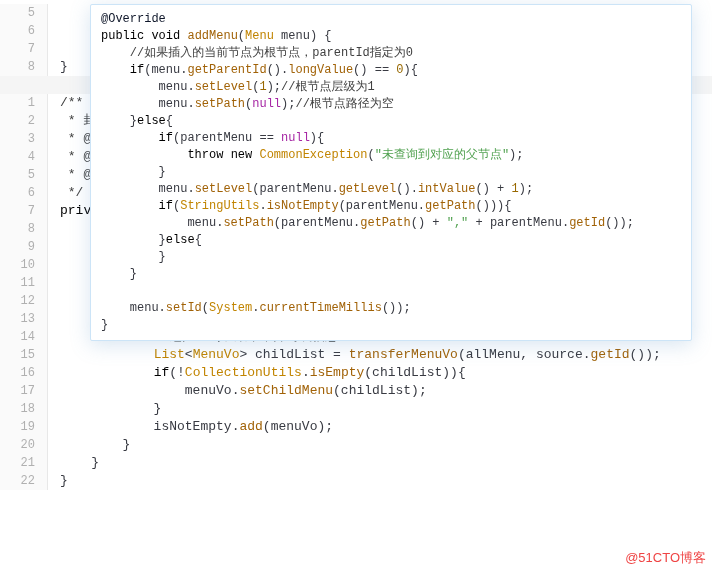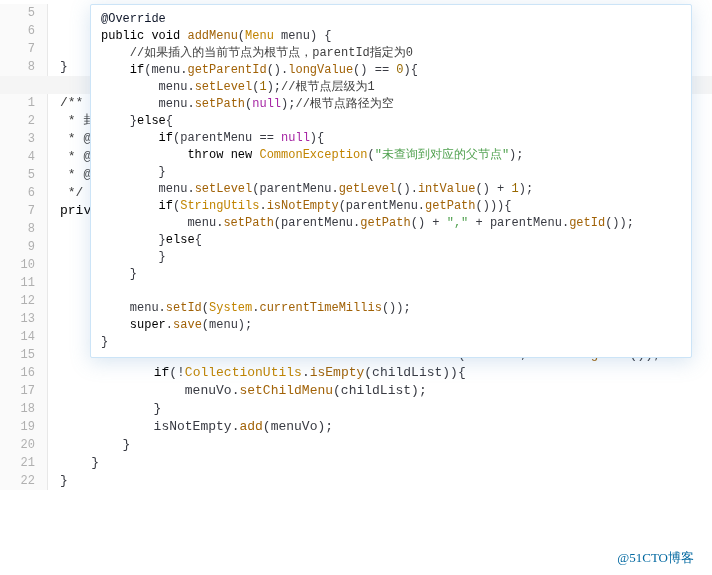--- a/index.html
+++ b/index.html
@@ -54,25 +54,25 @@
     }
     .popup .pline {
       line-height: 17px;
       height: 17px;
       white-space: pre;
       font-size: 12px;
     }
     
     .watermark {
       position: absolute;
-      right: 18px;
+      right: 6px;
       bottom: 8px;
-      color: #0369a1;
+      color: #ef4444;
       font-size: 13px;
-      font-family: Liberation Serif, serif;
+      font-family: Liberation Sans, sans-serif;
     }
     
     
     .c-kw { color: #000000; }
     .c-fn { color: #a16207; font-family: Liberation Mono, monospace; }
     .c-ann { color: #0f172a; }
     .c-com { color: #404040; font-style: normal; }
     .c-str { color: #50a14f; }
     .c-num { color: #986801; }
     .c-var { color: #383a42; }
@@ -207,18 +207,17 @@
       <div class="pline"><span class="c-var">            </span><span class="c-kw">throw </span><span class="c-kw">new </span><span class="c-cls">CommonException</span><span class="c-var">(</span><span class="c-str">"未查询到对应的父节点"</span><span class="c-var">);</span></div>
       <div class="pline"><span class="c-var">        }</span></div>
       <div class="pline"><span class="c-var">        menu.</span><span class="c-fn">setLevel</span><span class="c-var">(parentMenu.</span><span class="c-fn">getLevel</span><span class="c-var">().</span><span class="c-fn">intValue</span><span class="c-var">() + </span><span class="c-num">1</span><span class="c-var">);</span></div>
       <div class="pline"><span class="c-var">        </span><span class="c-kw">if</span><span class="c-var">(</span><span class="c-cls">StringUtils</span><span class="c-var">.</span><span class="c-fn">isNotEmpty</span><span class="c-var">(parentMenu.</span><span class="c-fn">getPath</span><span class="c-var">())){</span></div>
       <div class="pline"><span class="c-var">            menu.</span><span class="c-fn">setPath</span><span class="c-var">(parentMenu.</span><span class="c-fn">getPath</span><span class="c-var">() + </span><span class="c-str">","</span><span class="c-var"> + parentMenu.</span><span class="c-fn">getId</span><span class="c-var">());</span></div>
       <div class="pline"><span class="c-var">        }</span><span class="c-kw">else</span><span class="c-var">{</span></div>
       <div class="pline"><span class="c-var">        }</span></div>
       <div class="pline"><span class="c-var">    }</span></div>
       <div class="pline"><span class="c-var">    </span></div>
       <div class="pline"><span class="c-var">    menu.</span><span class="c-fn">setId</span><span class="c-var">(</span><span class="c-cls">System</span><span class="c-var">.</span><span class="c-fn">currentTimeMillis</span><span class="c-var">());</span></div>
-      <div class="pline"><span class="c-var">    </span><span class="c-kw">super</span><span class="c-var">.</span><span class="c-fn">save</span><span class="c-var">(menu);</span></div>
       <div class="pline"><span class="c-var">}</span></div>
     </div>
 
   <div class="watermark">@51CTO博客</div>
 </div>
 
 </body></html>

